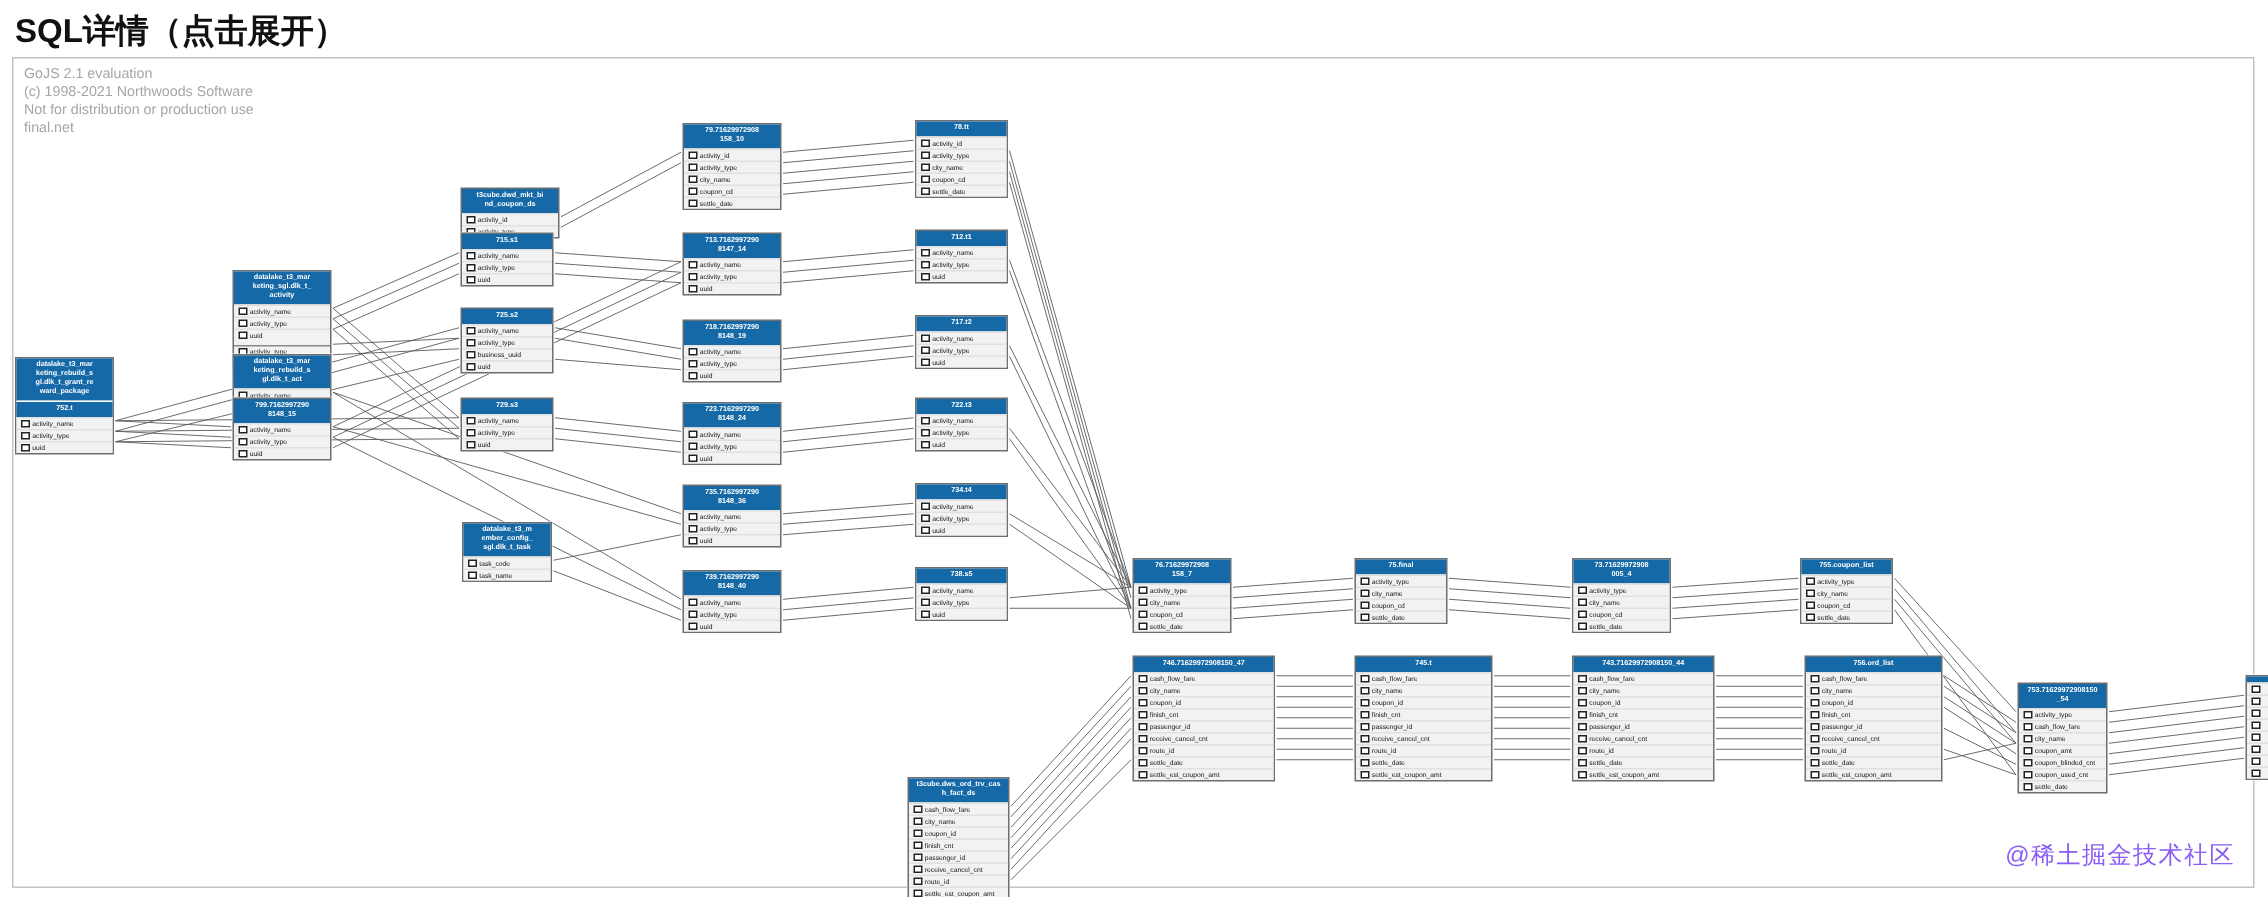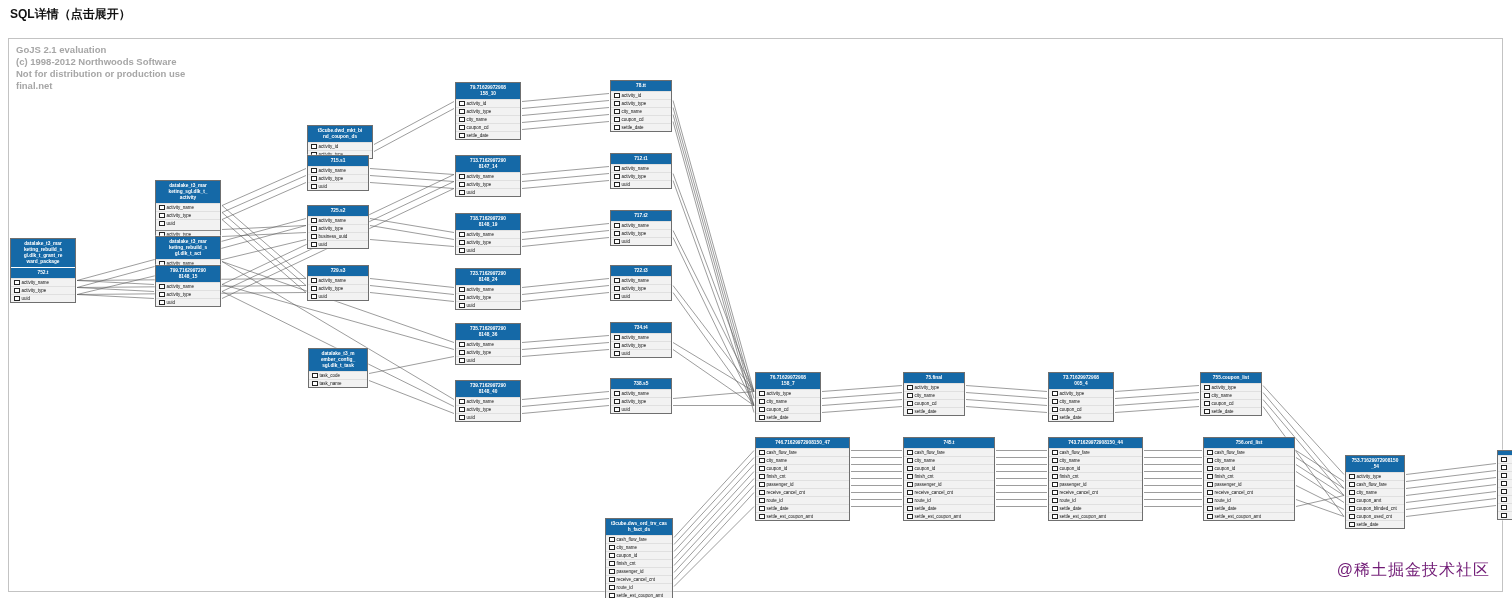--- a/index.html
+++ b/index.html
@@ -1,21 +1,21 @@
 <!DOCTYPE html>
 <html><head>
 <meta charset="utf-8">
 <style>
   html,body{margin:0;padding:0;width:1512px;height:598px;overflow:hidden;background:#ffffff;
     font-family:"Liberation Sans", sans-serif;position:relative;}
-  .page-title{position:absolute;left:10px;top:6px;font-size:12px;font-weight:bold;color:#111;}
+  .page-title{position:absolute;left:10px;top:6px;font-size:22px;font-weight:bold;color:#111;}
   .diagram-frame{position:absolute;left:8px;top:38px;width:1495px;height:554px;
     border:1px solid #c3c3c3;background:#fff;box-sizing:border-box;}
-  .gojs-watermark{position:absolute;left:16px;top:44px;color:#a6a6a6;font-size:9.5px;line-height:12px;font-weight:bold;}
-  .corner-watermark{position:absolute;right:22px;top:560px;color:#701a75;font-size:16px;letter-spacing:1px;}
+  .gojs-watermark{position:absolute;left:16px;top:44px;color:#a6a6a6;font-size:9.5px;line-height:12px;}
+  .corner-watermark{position:absolute;right:22px;top:560px;color:#8b5cf6;font-size:16px;letter-spacing:1px;}
   #link-layer{position:absolute;left:0;top:0;width:1512px;height:598px;pointer-events:none;}
   #node-layer{position:absolute;left:0;top:0;width:1512px;height:598px;}
   .node{position:absolute;box-sizing:border-box;border:1px solid #6f6f6f;background:#f2f2f2;
     box-shadow:0 0 0 0.5px rgba(255,255,255,.6);}
   .node .hdr{background:var(--hdr,#1569a7);color:#fff;font-size:4.8px;font-weight:bold;text-align:center;
     line-height:6px;padding:2px 1px;white-space:nowrap;overflow:hidden;}
   .node .sub{background:var(--hdr,#1569a7);color:#fff;font-size:4.8px;font-weight:bold;text-align:center;
     line-height:9px;height:10px;border-top:1px solid #fff;white-space:nowrap;overflow:hidden;}
   .row{height:7px;display:flex;align-items:center;background:#f2f2f2;border-top:0.5px solid #e0e0e0;
     overflow:hidden;white-space:nowrap;}
@@ -26,21 +26,21 @@
 </style>
 </head>
 <body>
 
 <div class="page-title">SQL详情（点击展开）</div>
 
 <div class="diagram-frame"></div>
 
 <div class="gojs-watermark">
   <div>GoJS 2.1 evaluation</div>
-  <div>(c) 1998-2012 Northwoods Software</div>
+  <div>(c) 1998-2021 Northwoods Software</div>
   <div>Not for distribution or production use</div>
   <div>final.net</div>
 </div>
 
 <svg id="link-layer" viewBox="0 0 1512 598">
     <line x1="77" y1="280.5" x2="154" y2="284.5" stroke="#5a5a5a" stroke-width="0.6"></line>
     <line x1="77" y1="287.5" x2="154" y2="291.5" stroke="#5a5a5a" stroke-width="0.6"></line>
     <line x1="77" y1="294.5" x2="154" y2="298.5" stroke="#5a5a5a" stroke-width="0.6"></line>
     <line x1="77" y1="280.5" x2="306" y2="218.5" stroke="#5a5a5a" stroke-width="0.6"></line>
     <line x1="77" y1="287.5" x2="306" y2="225.5" stroke="#5a5a5a" stroke-width="0.6"></line>

